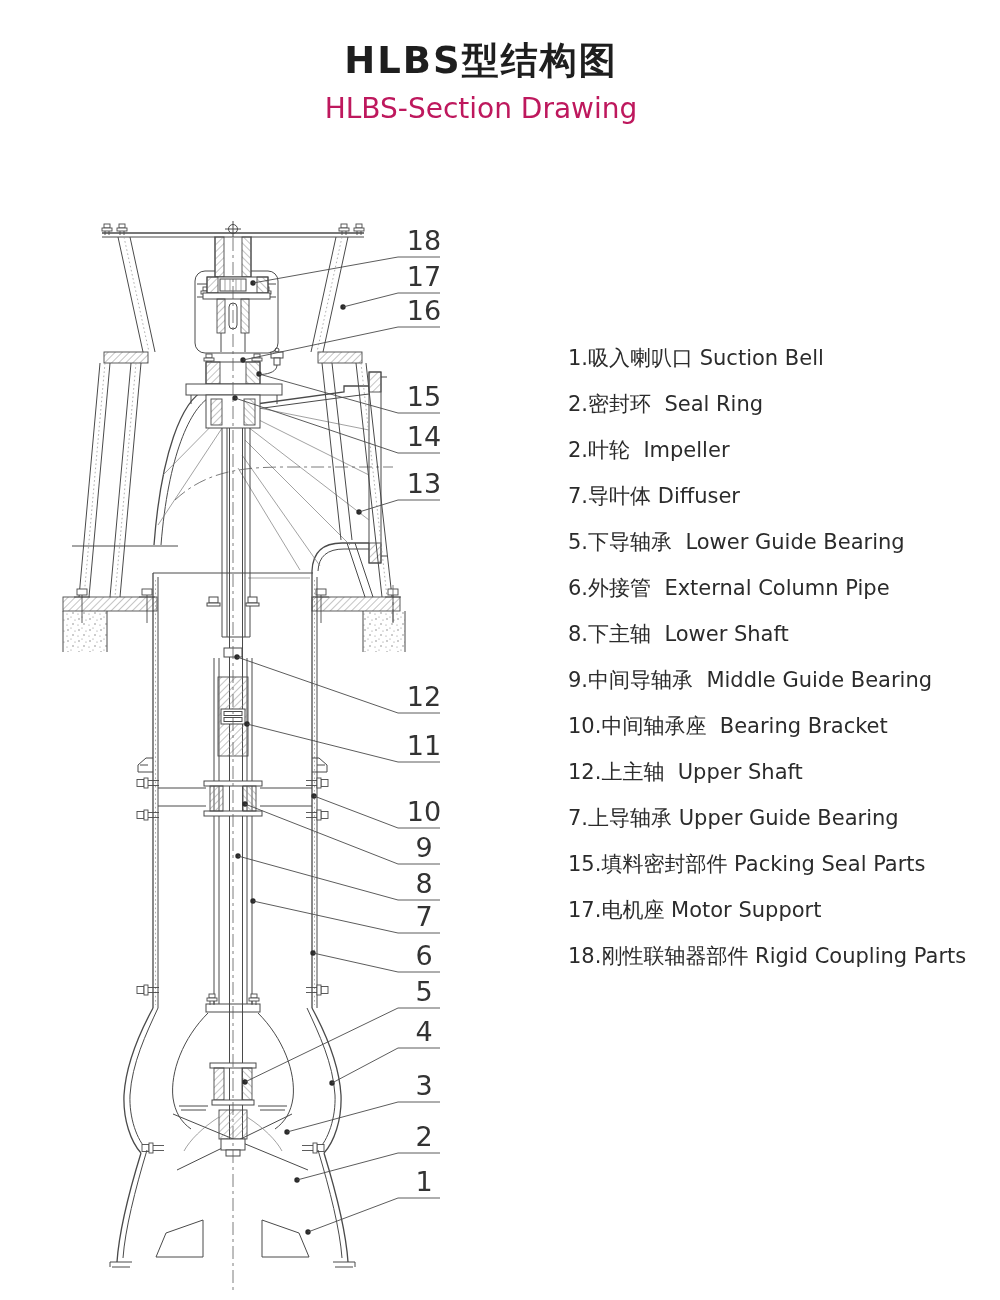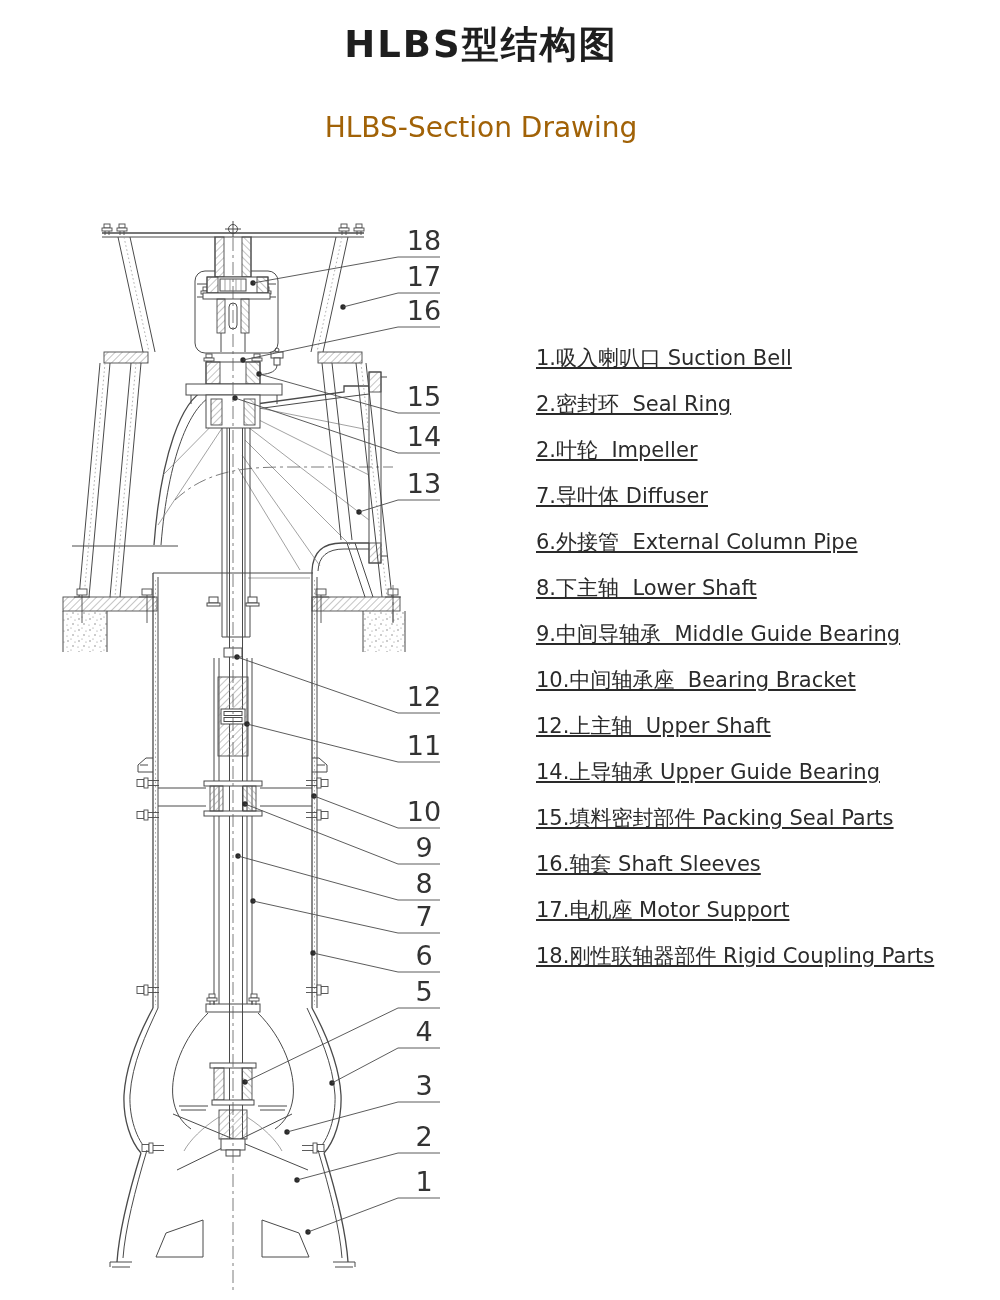--- a/index.html
+++ b/index.html
@@ -1,22 +1,22 @@
 <!DOCTYPE html>
 <html><head>
 <meta charset="utf-8">
 <style>
   html,body{margin:0;padding:0;background:#fff;}
   .page{position:relative;width:1000px;height:1300px;background:#fff;overflow:hidden;
         font-family:"DejaVu Sans","Liberation Sans",sans-serif;color:#2a2a2a;}
-  .title-zh{position:absolute;left:0;top:20px;width:962px;text-align:center;
+  .title-zh{position:absolute;left:0;top:36px;width:962px;text-align:center;
             font-size:37px;font-weight:bold;letter-spacing:2px;color:#1e1e1e;}
   .title-en{position:absolute;left:0;top:92px;width:962px;text-align:center;
-            font-size:28px;font-weight:400;color:#a16207;margin-top:19px;}
-  .parts{position:absolute;left:536px;top:335px;text-decoration:underline;}
+            font-size:28px;font-weight:400;color:#be185d;}
+  .parts{position:absolute;left:568px;top:335px;}
   .prow{height:46px;line-height:46px;font-size:21px;white-space:pre;color:#2b2b2b;}
   svg{position:absolute;left:0;top:0;}
   .ln{stroke:#4a4a4a;stroke-width:1;fill:none;}
   .ln2{stroke:#4a4a4a;stroke-width:1.3;fill:none;}
   .thin{stroke:#7a7a7a;stroke-width:.7;fill:none;}
   .dotl{stroke:#9a9a9a;stroke-width:.8;fill:none;stroke-dasharray:1.6 2.6;}
   .wht{fill:#ffffff;stroke:#4a4a4a;stroke-width:1;}
   .htc{fill:url(#h1);stroke:#4a4a4a;stroke-width:.9;}
   .htc2{fill:url(#h2);stroke:#4a4a4a;stroke-width:.9;}
   .spk{fill:url(#spk);stroke:none;}
@@ -406,24 +406,24 @@
   </svg>
 
   <div class="title-zh">HLBS型结构图</div>
   <div class="title-en">HLBS-Section Drawing</div>
 
   <div class="parts">
     <div class="prow"><span>1.吸入喇叭口 Suction Bell</span></div>
     <div class="prow"><span>2.密封环  Seal Ring</span></div>
     <div class="prow"><span>2.叶轮  Impeller</span></div>
     <div class="prow"><span>7.导叶体 Diffuser</span></div>
+    <div class="prow"><span>5.下导轴承  Lower Guide Bearing</span></div>
     <div class="prow"><span>6.外接管  External Column Pipe</span></div>
     <div class="prow"><span>8.下主轴  Lower Shaft</span></div>
     <div class="prow"><span>9.中间导轴承  Middle Guide Bearing</span></div>
     <div class="prow"><span>10.中间轴承座  Bearing Bracket</span></div>
     <div class="prow"><span>12.上主轴  Upper Shaft</span></div>
-    <div class="prow"><span>14.上导轴承 Upper Guide Bearing</span></div>
+    <div class="prow"><span>7.上导轴承 Upper Guide Bearing</span></div>
     <div class="prow"><span>15.填料密封部件 Packing Seal Parts</span></div>
-    <div class="prow"><span>16.轴套 Shaft Sleeves</span></div>
     <div class="prow"><span>17.电机座 Motor Support</span></div>
     <div class="prow"><span>18.刚性联轴器部件 Rigid Coupling Parts</span></div>
   </div>
 </div>
 
 </body></html>

